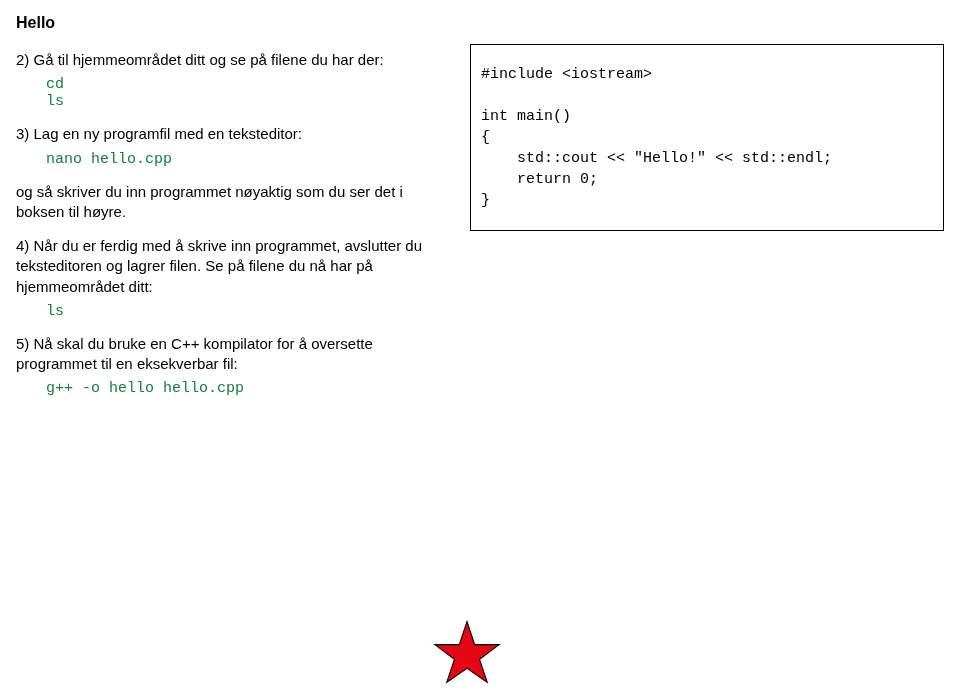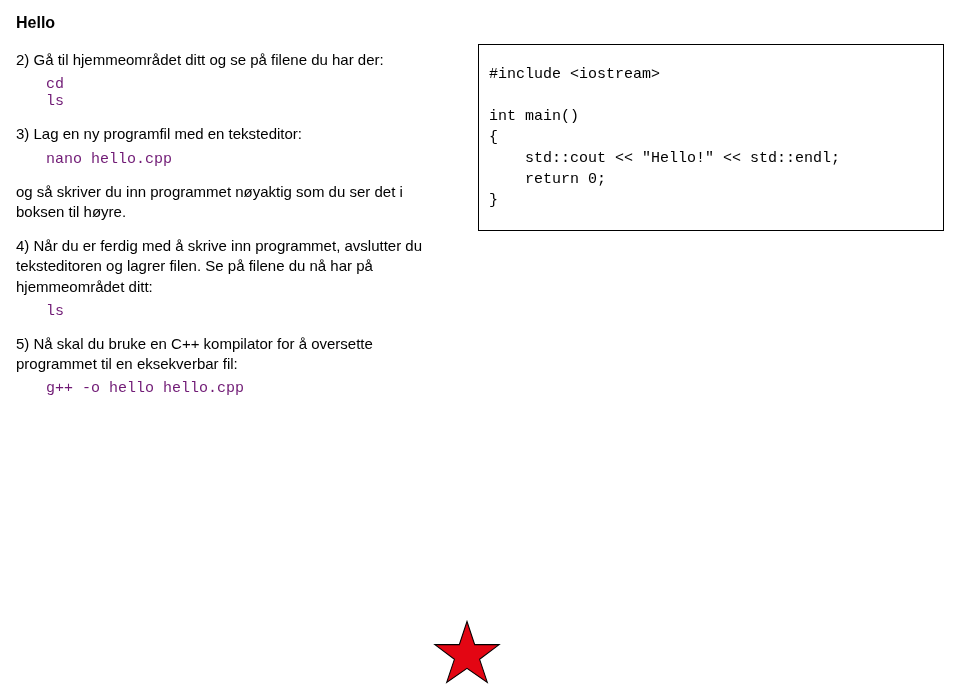--- a/index.html
+++ b/index.html
@@ -10,41 +10,41 @@
     font-size: 15px;
     color: #000;
     width: 960px;
     height: 697px;
     background: #fff;
     position: relative;
   }
   .page {
     display: flex;
     flex-direction: row;
-    gap: 32px;
+    gap: 24px;
   }
   .left-col {
     width: 430px;
   }
   .right-col {
     flex: 1;
     padding-top: 30px;
   }
   .title {
     font-weight: bold;
     font-size: 16px;
     margin-bottom: 18px;
   }
   .para {
     margin: 14px 0 6px 0;
     line-height: 1.35;
   }
   .cmd {
     font-family: "Courier New", Courier, monospace;
-    color: #701a75;
+    color: #15803d;
     white-space: pre;
     margin: 6px 0 6px 30px;
     font-size: 15px;
   }
   .codebox {
     border: 1px solid #000;
     padding: 19px 10px;
     font-family: "Courier New", Courier, monospace;
     white-space: pre;
     font-size: 15px;

